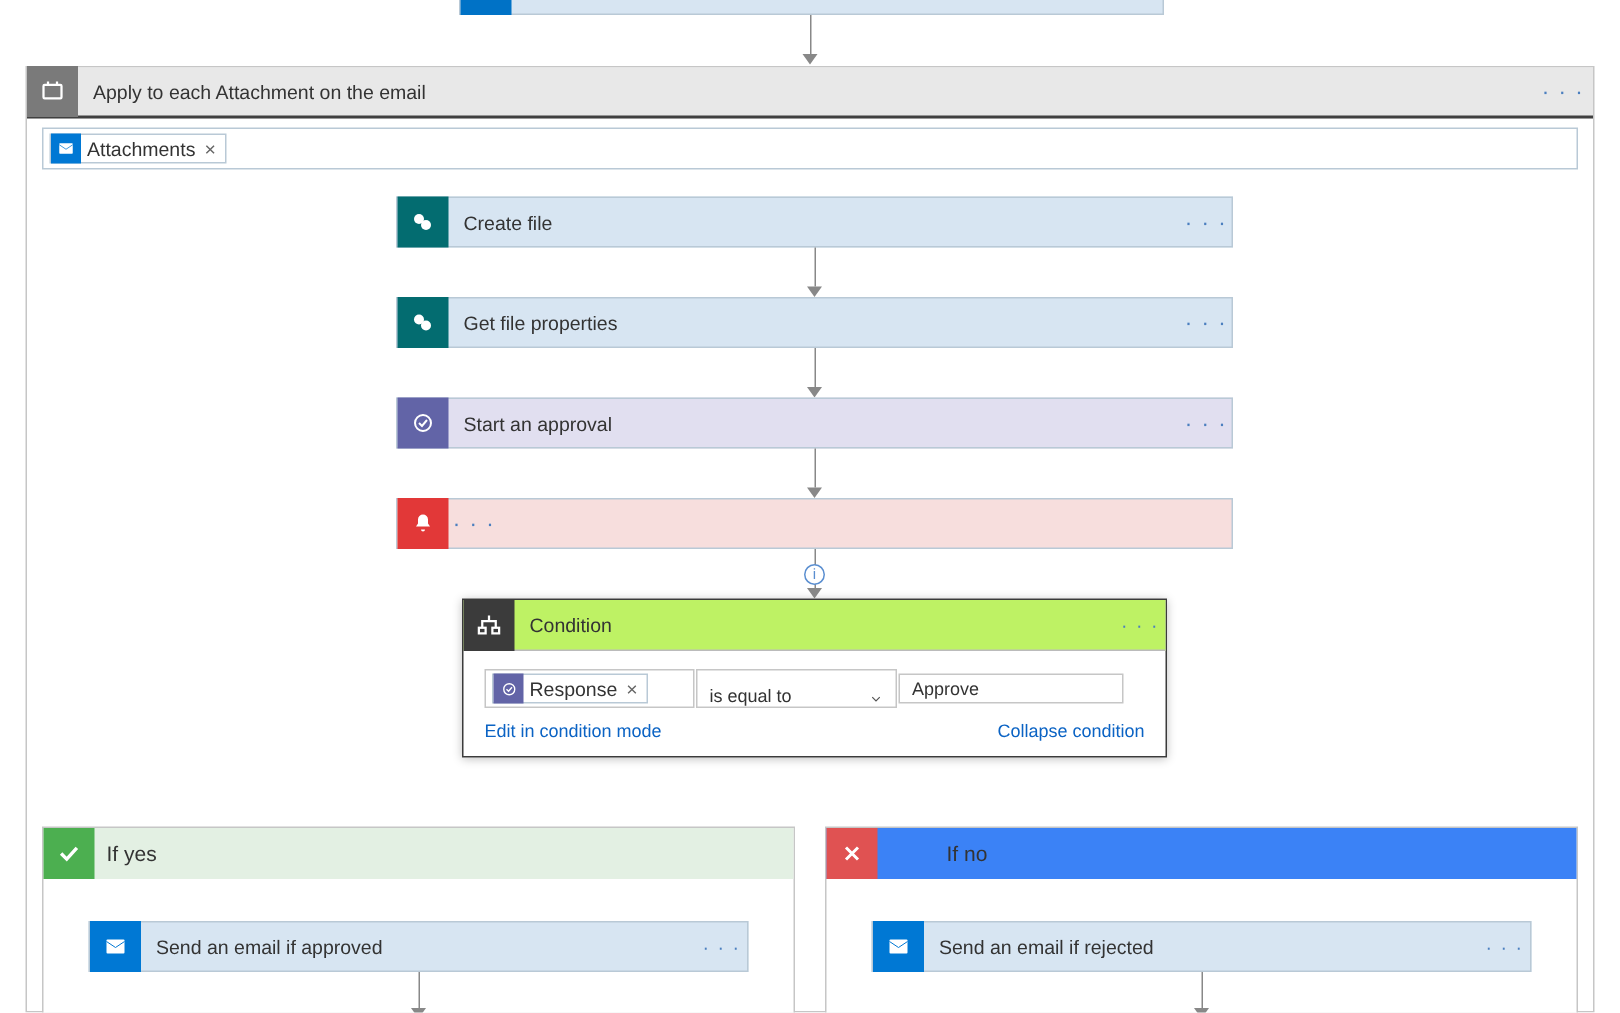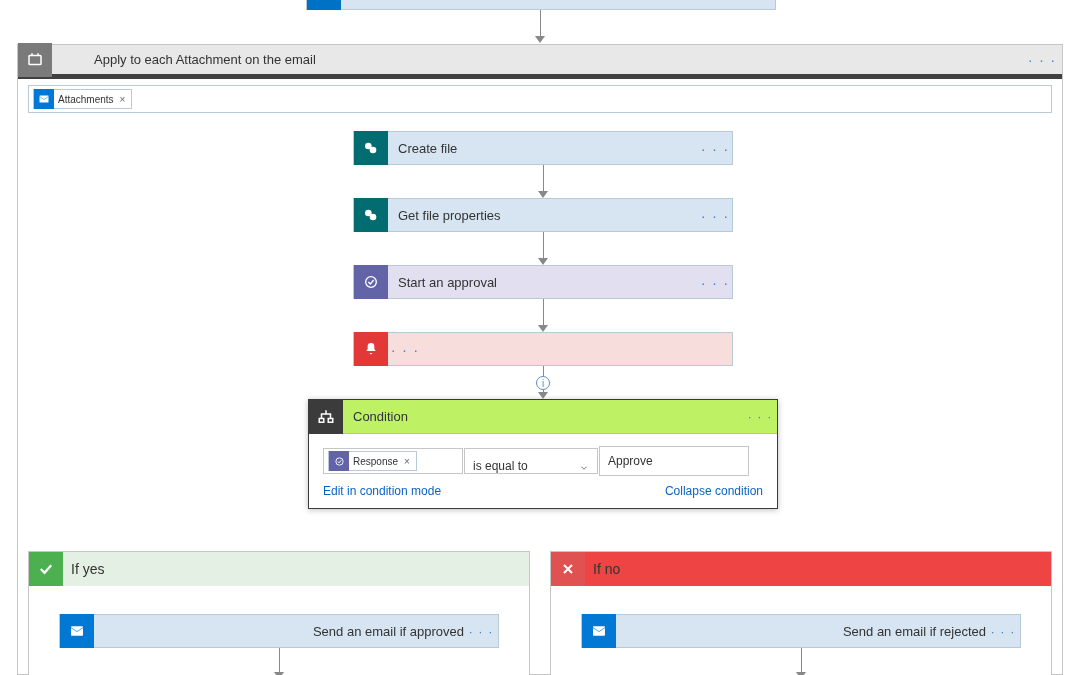--- a/index.html
+++ b/index.html
@@ -4,90 +4,90 @@
 <style>
   * { box-sizing: border-box; font-family: "Segoe UI", Arial, sans-serif; }
   body { margin:0; background:#fff; width:1080px; height:675px; overflow:hidden; font-size:13px; color:#333;}
   .canvas { position:relative; width:1080px; height:675px; }
 
   .arrow { display:flex; flex-direction:column; align-items:center; }
   .arrow .shaft { width:1px; background:#888; }
   .arrow .head { width:0;height:0;border-left:5px solid transparent;border-right:5px solid transparent;border-top:7px solid #888; }
 
   .action {
-    width:380px; height:34px; border:1px solid #b9c9d6; display:flex; align-items:center;
+    width:558px; height:34px; border:1px solid #b9c9d6; display:flex; align-items:center;
   }
   .action .iconbox { width:34px; height:34px; display:flex; align-items:center; justify-content:center; flex:0 0 34px;}
   .action .label { flex:1; padding-left:10px; font-size:13px; }
   .action .menu { width:34px; text-align:center; color:#4b7fbf; cursor:pointer; font-size:15px; letter-spacing:1px;}
   .bg-sp    { background:#d7e5f2; }
   .bg-purple{ background:#e1dff0; }
   .bg-red   { background:#f7dedd; }
   .ic-sp-dark { background:#036c70; }
   .ic-purple  { background:#6264a7; }
   .ic-red     { background:#e23838; }
 
   .small-ic { width:26px;height:26px;display:inline-flex;align-items:center;justify-content:center;color:#fff;font-size:13px;}
 
   .foreach {
     position:absolute; top:44px; left:17px; width:1046px; height:631px;
     border:1px solid #c6c6c6; background:#fff;
   }
   .foreach-header{
-    height:34px; background:#e8e8e8; border-bottom:5px solid #404040;
-    display:flex; align-items:center;gap:32px;
+    height:34px; background:#e8e8e8; border-bottom:2px solid #404040;
+    display:flex; align-items:center;
   }
   .foreach-header .iconbox{ width:34px;height:34px;background:#7a7a7a;display:flex;align-items:center;justify-content:center;}
   .foreach-header .label{ flex:1;padding-left:10px;font-size:13px;}
   .foreach-header .menu{ width:40px;text-align:center;color:#4b7fbf;cursor:pointer;font-size:15px;letter-spacing:1px;}
 
   .foreach-body{ padding:6px 10px 10px 10px; position:relative; height:596px;}
 
   .prev-row{ display:flex; align-items:flex-start; gap:8px; margin-bottom:8px;}
   .prev-label{ width:118px; font-size:11px; line-height:14px; color:#444;}
   .prev-label .star{color:#d13438; margin-right:2px;}
   .prev-input{
     flex:1; height:28px; border:1px solid #b9c9d6; background:#fff; display:flex; align-items:center; padding:0 4px; gap:4px;
   }
   .token{
-    height:20px; border:1px solid #b9c9d6; background:#fff; display:inline-flex; align-items:center; font-size:10px;
+    height:20px; border:1px solid #b9c9d6; background:#fff; display:inline-flex; align-items:center; font-size:13px;
     padding-right:6px;
   }
   .token .tic{ width:20px;height:20px;display:inline-flex;align-items:center;justify-content:center;color:#fff;font-size:10px; margin-right:4px;}
   .token .x{ color:#666; margin-left:6px; cursor:pointer;}
 
   .steps-col{ position:absolute; left:290px; top:52px; width:470px; display:flex; flex-direction:column; align-items:center;}
 
   .condcard{
     width:470px; border:1px solid #3b3b3b; box-shadow:0 1px 6px rgba(0,0,0,.25); background:#fff;
   }
   .condcard .chead{ height:34px; background:#bef264; border-bottom:1px solid #bbb; display:flex; align-items:center;}
   .condcard .chead .iconbox{ width:34px;height:34px;background:#3b3b3b;display:flex;align-items:center;justify-content:center;}
   .condcard .chead .label{ flex:1;padding-left:10px;}
   .condcard .chead .menu{ width:34px;text-align:center;color:#4b7fbf;cursor:pointer;letter-spacing:1px;}
   .condcard .cbody{ padding:12px 14px 10px 14px;}
   .condrow{ display:flex; gap:1px; align-items:center; margin-bottom:8px;}
   .condrow .cval{ width:140px;height:26px;border:1px solid #c6c6c6;display:flex;align-items:center;padding:0 4px;}
   .condrow .cop{ width:134px;height:26px;border:1px solid #c6c6c6;display:flex;align-items:flex-end;justify-content:space-between;padding:0 8px;font-size:12px;cursor:pointer;}
-  .condrow .crhs{ width:150px;height:30px;border:1px solid #c6c6c6;display:flex;align-items:center;padding:0 8px;font-size:12px;}
+  .condrow .crhs{ width:150px;height:20px;border:1px solid #c6c6c6;display:flex;align-items:center;padding:0 8px;font-size:12px;}
   .condlinks{ display:flex; justify-content:space-between; font-size:12px;}
   .condlinks a{ color:#0b63c4; text-decoration:none; cursor:pointer;}
 
   .branches{ position:absolute; top:472px; left:10px; right:10px; display:flex; gap:20px;}
   .branch{ flex:1; border:1px solid #c6c6c6; background:#fff; height:180px; display:flex; flex-direction:column;}
   .bhead{ height:34px; display:flex; align-items:center;}
   .bhead .ic{ width:34px;height:34px;display:flex;align-items:center;justify-content:center;}
   .bhead .lbl{ padding-left:8px; font-size:14px;}
   .yes .bhead{ background:#e3f0e3;} .yes .bhead .ic{ background:#4caf50;}
-  .no  .bhead{ background:#ef4444;} .no  .bhead .ic{ background:#e05252;}
+  .no  .bhead{ background:#3b82f6;gap:38px;} .no  .bhead .ic{ background:#e05252;}
   .bbody{ flex:1; display:flex; flex-direction:column; align-items:center; padding-top:28px;}
 
   .baction{ width:440px;height:34px;border:1px solid #b9c9d6;background:#d7e5f2;display:flex;align-items:center;}
   .baction .iconbox{ width:34px;height:34px;background:#0078d4;display:flex;align-items:center;justify-content:center;}
-  .baction .label{ flex:1;padding-left:10px;text-align:right;}
+  .baction .label{ flex:1;padding-left:10px;}
   .baction .menu{ width:34px;text-align:center;color:#4b7fbf;cursor:pointer;letter-spacing:1px;}
 
   .top-edge{
     position:absolute; top:0; left:306px; width:470px; height:10px;
     border-left:1px solid #b9c9d6;border-right:1px solid #b9c9d6;border-bottom:1px solid #b9c9d6;
     background:#d7e5f2;
   }
   .top-edge .icf{ position:absolute; left:0; top:-1px; width:34px; height:11px; background:#0072c6;}
   .top-arrow{ position:absolute; top:10px; left:540px; transform:translateX(-50%);}
 

